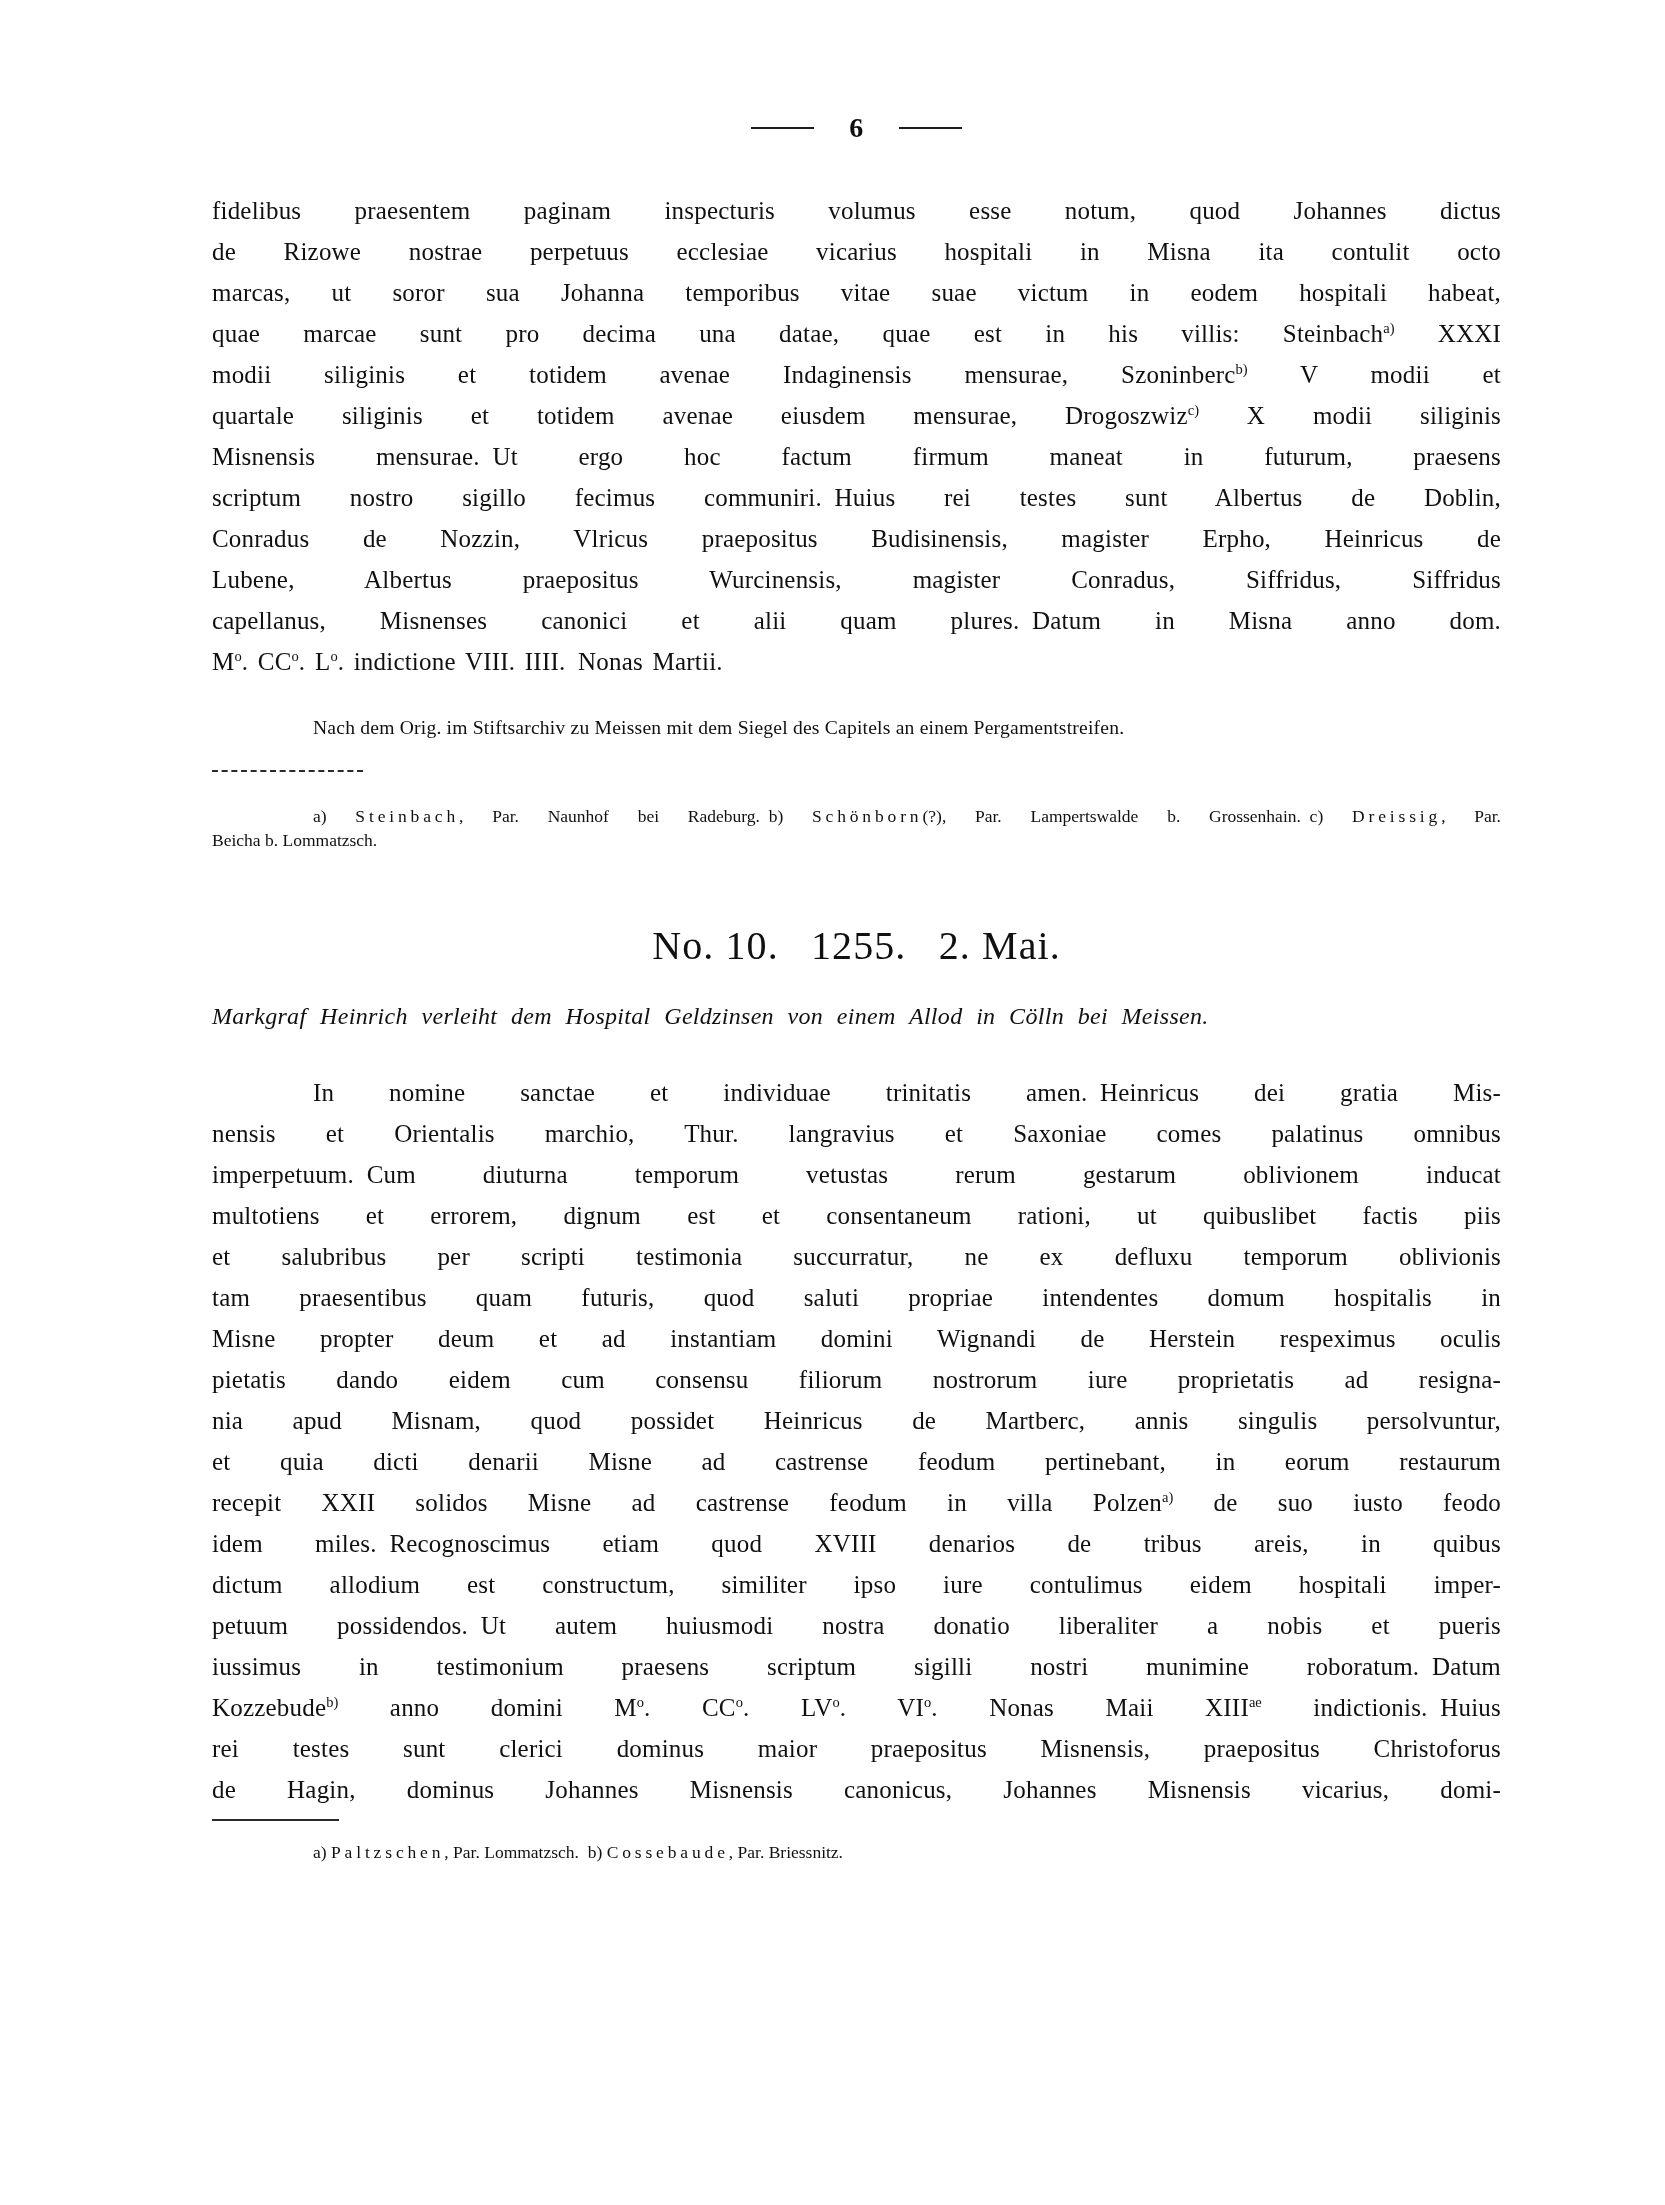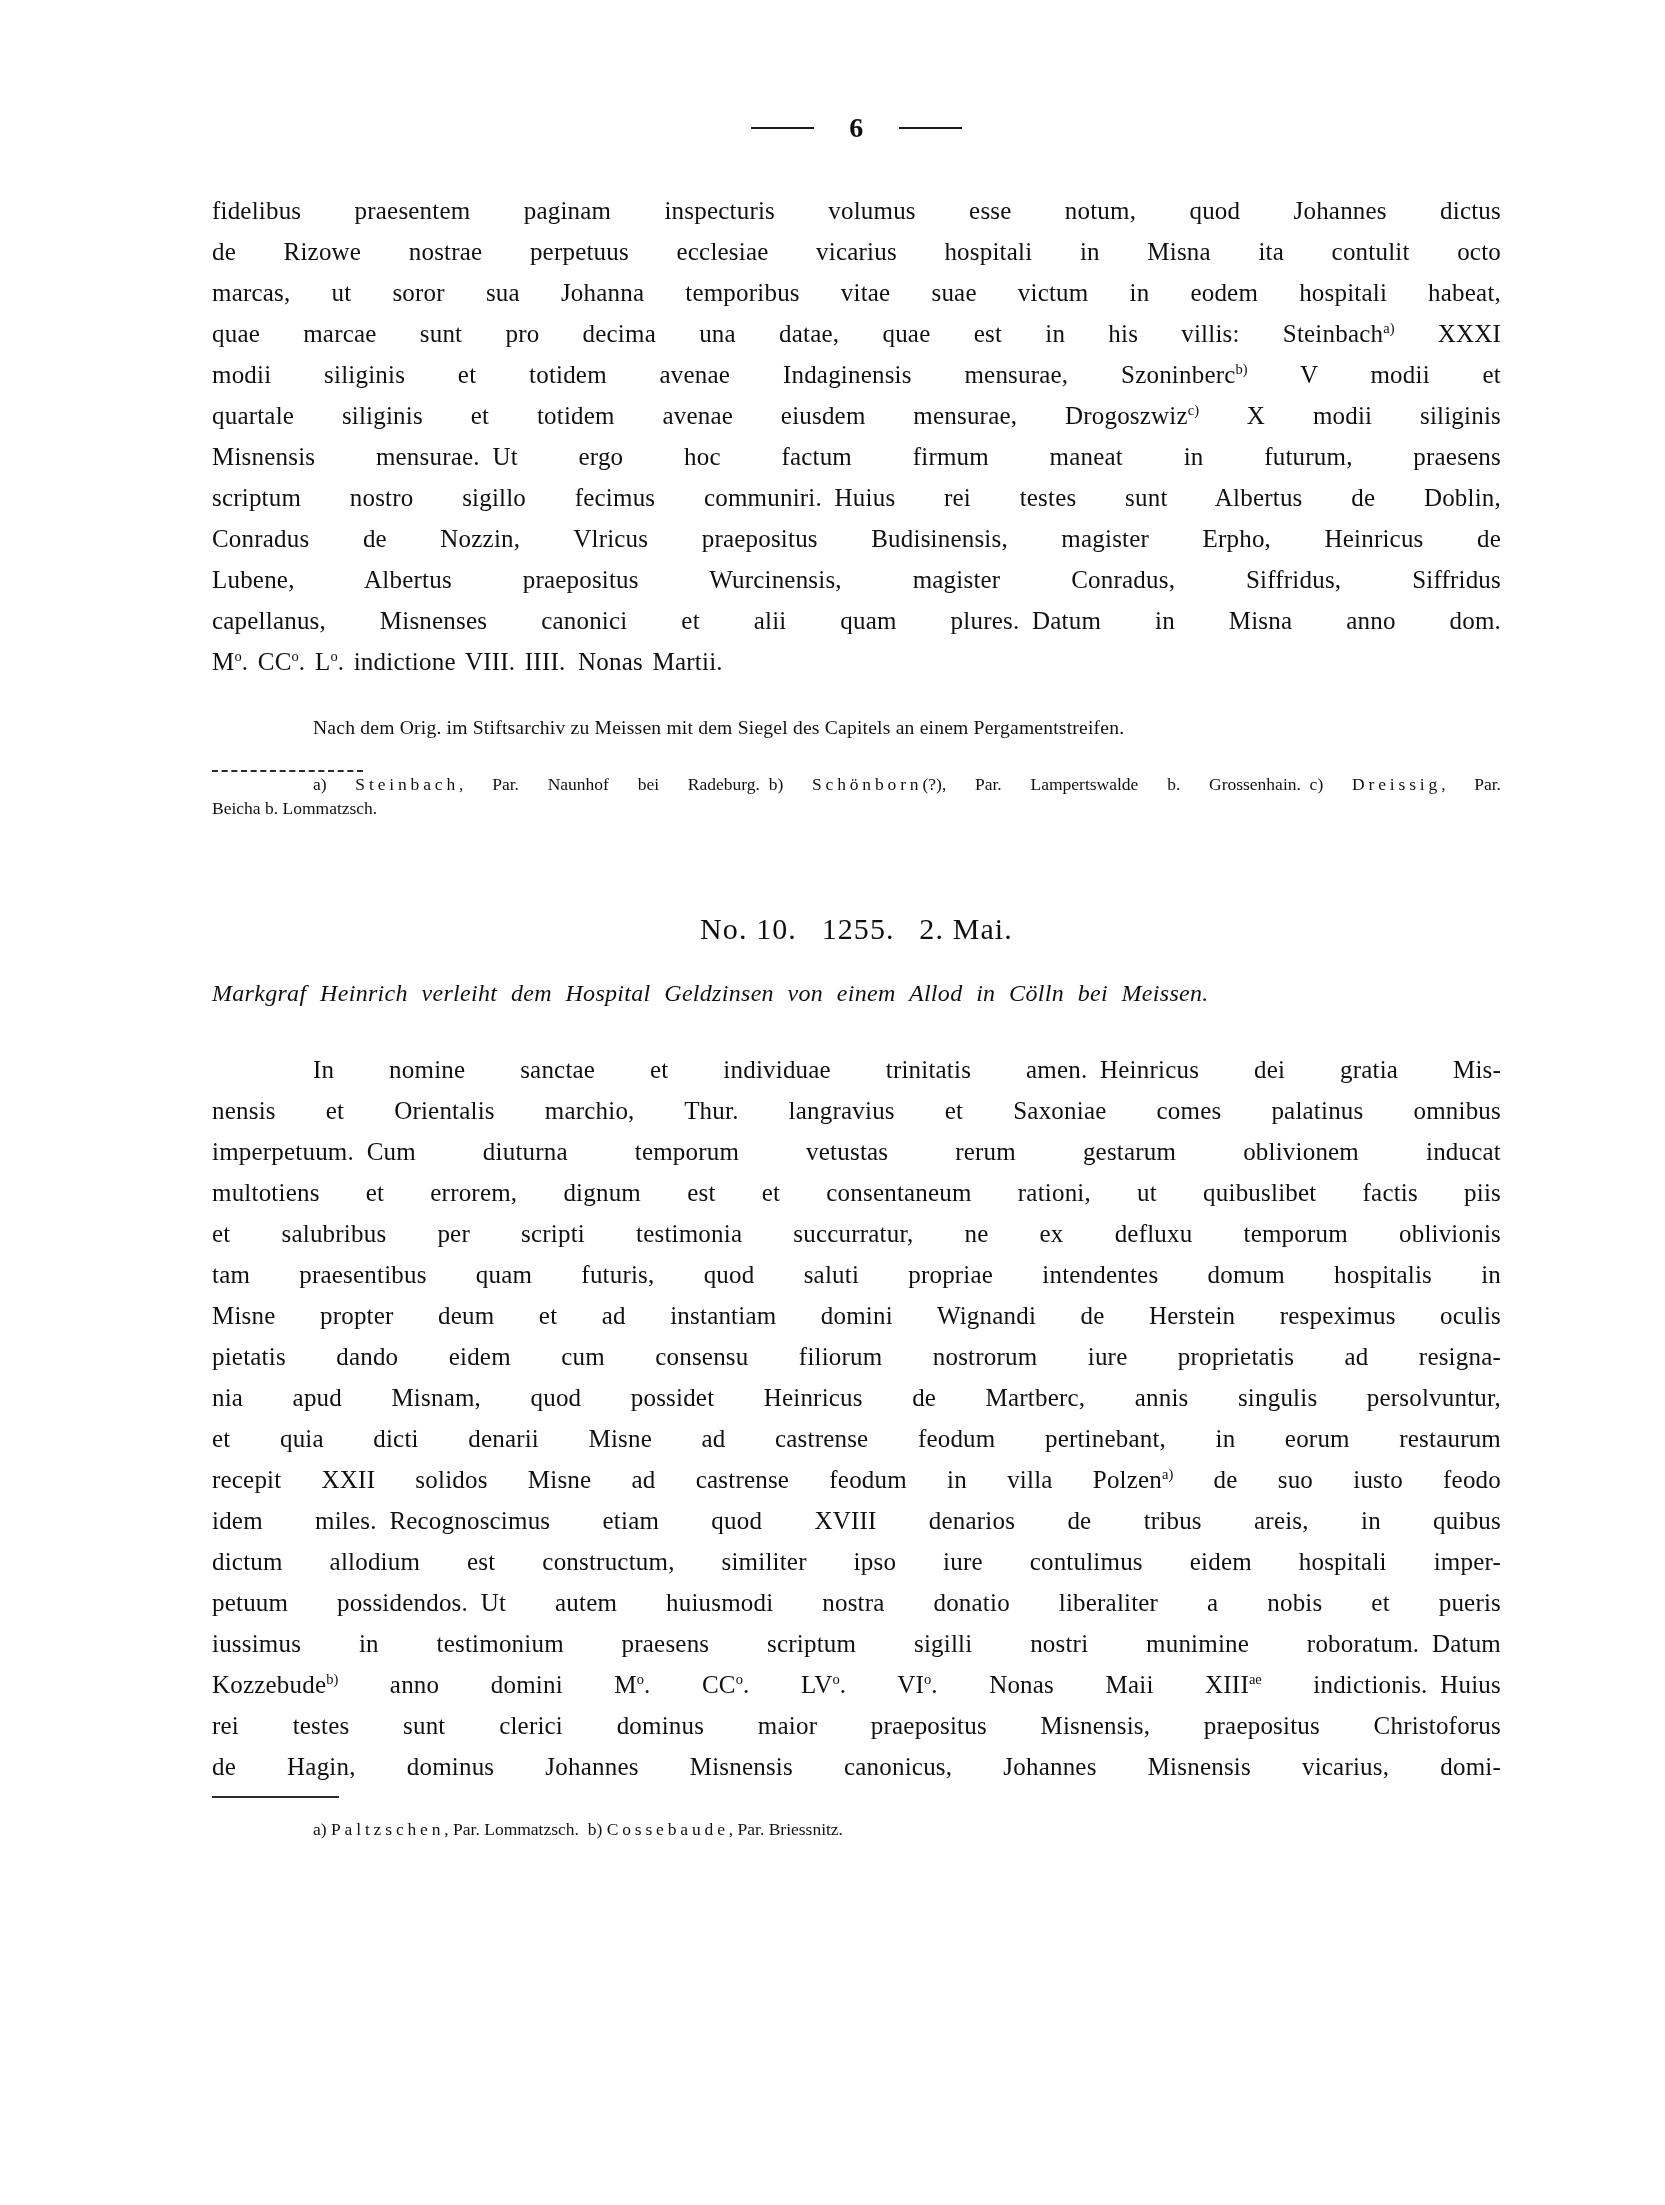--- a/index.html
+++ b/index.html
@@ -34,26 +34,26 @@
 
   .note {
     margin-top: 33px; padding-left: 101px;
     font-size: 19.6px; line-height: 26.5px; letter-spacing: 0.2px;
   }
 
   .fnrule { height: 0; }
   .fnrule.dashed { margin-top: 28px; width: 151px; border-top: 2.1px dashed #2a2a2a; }
   .fnrule.solid  { margin-top: 8.5px; width: 127px; border-top: 2.1px solid #2a2a2a; }
 
-  .para.fn { margin-top: 0; font-size: 17.5px; line-height: 24.4px; }
+  .para.fn { margin-top: 32px; font-size: 17.5px; line-height: 24.4px; }
   .para.fn.second { margin-top: 19px; }
 
   .heading {
-    margin: 92px 0 0 0; text-align: center;
-    font-size: 30px; font-weight: normal; letter-spacing: 1.1px;
+    margin: 70px 0 0 0; text-align: center;
+    font-size: 40px; font-weight: normal; letter-spacing: 1.1px;
   }
   .summary {
     margin-top: 34px; text-align: left;
     font-style: italic; font-size: 24px; word-spacing: 7.4px; letter-spacing: 0.3px;
   }
 </style>
 </head>
 <body>
 
 <div class="page">

